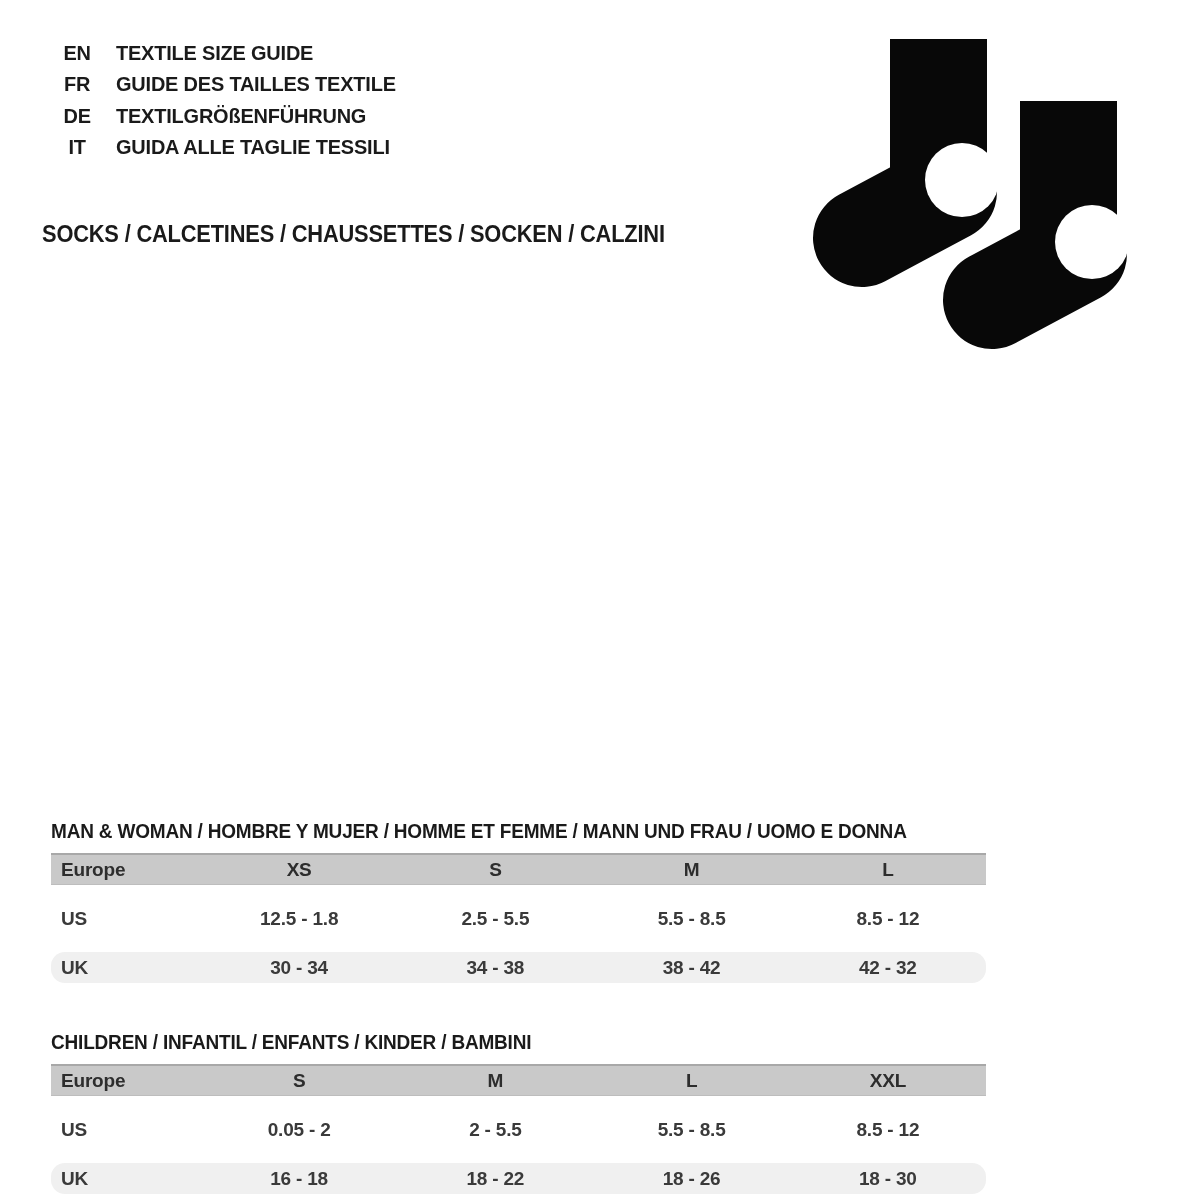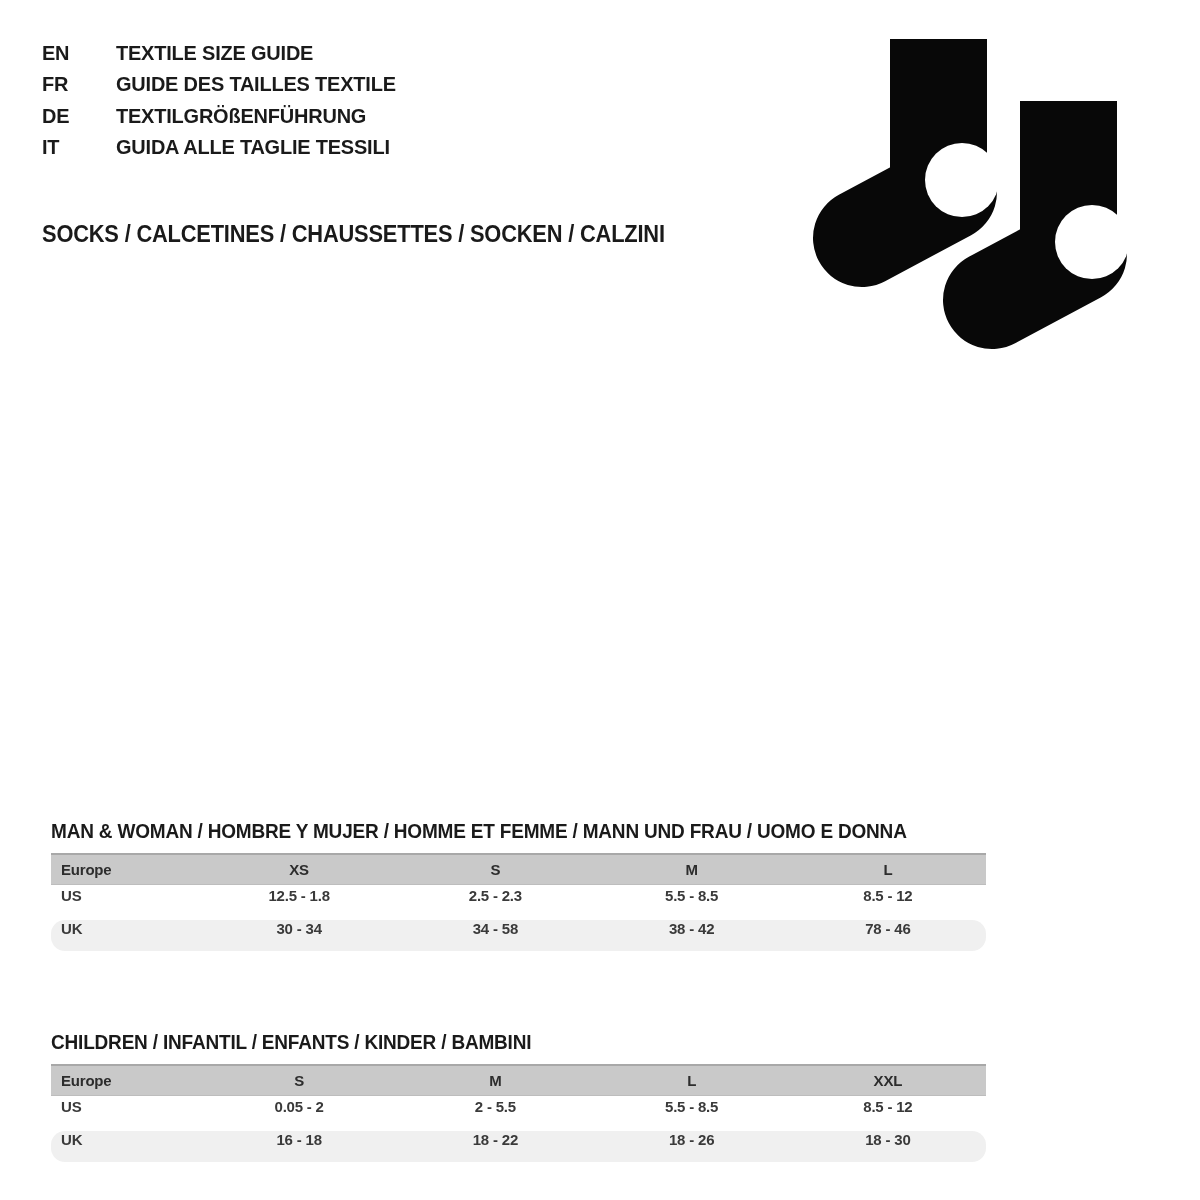--- a/index.html
+++ b/index.html
@@ -5,21 +5,21 @@
   * { margin:0; padding:0; box-sizing:border-box; }
   html,body { background:#fff; }
   body {
     width:1200px; height:1200px; position:relative; overflow:hidden;
     font-family:"Liberation Sans", sans-serif; color:var(--text,#1a1a1a);
   }
   .condensed { transform:scaleX(.95); transform-origin:left center; white-space:nowrap; display:inline-block; }
 
   
   .lang-list { position:absolute; left:42px; top:37px; }
-  .lang-row { display:flex; align-items:center; height:31.5px; }
+  .lang-row { display:flex; align-items:center; height:31.5px;text-align:center; }
   .lang-code, .lang-label {
     font-size:21px; font-weight:700; color:var(--text,#1a1a1a); letter-spacing:-0.2px;
   }
   .lang-code { width:74px; flex:0 0 74px; }
 
   .subtitle {
     position:absolute; left:42px; top:221px;
     font-size:23px; font-weight:700; letter-spacing:-0.2px; color:var(--text,#1a1a1a);
   }
 
@@ -33,24 +33,24 @@
   .table-title {
     font-size:20px; font-weight:700; height:22px; margin-bottom:11px;
     letter-spacing:-0.2px; color:var(--text,#1a1a1a);
   }
   .thead {
     display:flex; align-items:center; height:32px;
     background:var(--header-row-bg,#c9c9c9);
     border-top:2px solid var(--header-row-border,#a8a8a8);
     border-bottom:1px solid #bdbdbd;
   }
-  .trow { display:flex; align-items:flex-start; height:31px; margin-top:2px; background:#fff; }
+  .trow { display:flex; align-items:center; height:31px; margin-top:18px; background:#fff; }
   .trow.alt { background:var(--alt-row-bg,#f0f0f0);border-radius:14px; }
   .cell {
-    flex:1; text-align:center; font-size:15px; font-weight:700;
+    flex:1; text-align:center; font-size:19px; font-weight:700;
     letter-spacing:-0.2px; color:var(--table-text,#3a3a3a);
   }
   .thead .cell { color:#2d2d2d; }
   .cell.first { flex:0 0 150px; text-align:left; padding-left:10px; }
 </style>
 </head>
 <body>
 
 <div class="lang-list">
     <div class="lang-row">
@@ -92,30 +92,30 @@
       <div class="cell first">Europe</div>
       <div class="cell">XS</div>
       <div class="cell">S</div>
       <div class="cell">M</div>
       <div class="cell">L</div>
     </div>
   <div>
       <div class="trow">
         <div class="cell first">US</div>
         <div class="cell">12.5 - 1.8</div>
-        <div class="cell">2.5 - 2.3</div>
+        <div class="cell">2.5 - 5.5</div>
         <div class="cell">5.5 - 8.5</div>
         <div class="cell">8.5 - 12</div>
       </div>
       <div class="trow alt">
         <div class="cell first">UK</div>
         <div class="cell">30 - 34</div>
-        <div class="cell">34 - 58</div>
+        <div class="cell">34 - 38</div>
         <div class="cell">38 - 42</div>
-        <div class="cell">78 - 46</div>
+        <div class="cell">42 - 32</div>
       </div>
     </div>
 </section>
 
 <section class="size-table t1">
   <div class="table-title condensed">CHILDREN / INFANTIL / ENFANTS / KINDER / BAMBINI</div>
   <div class="thead">
       <div class="cell first">Europe</div>
       <div class="cell">S</div>
       <div class="cell">M</div>

